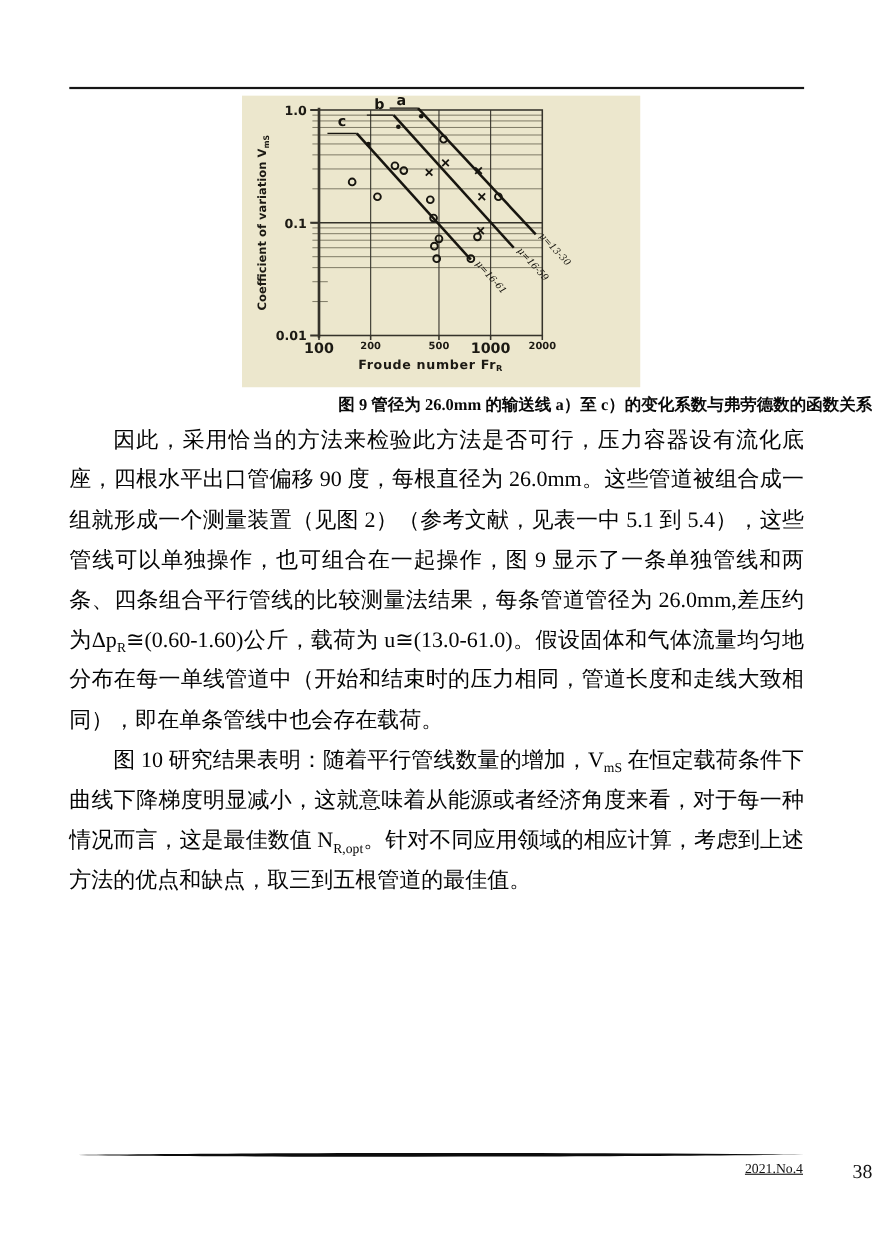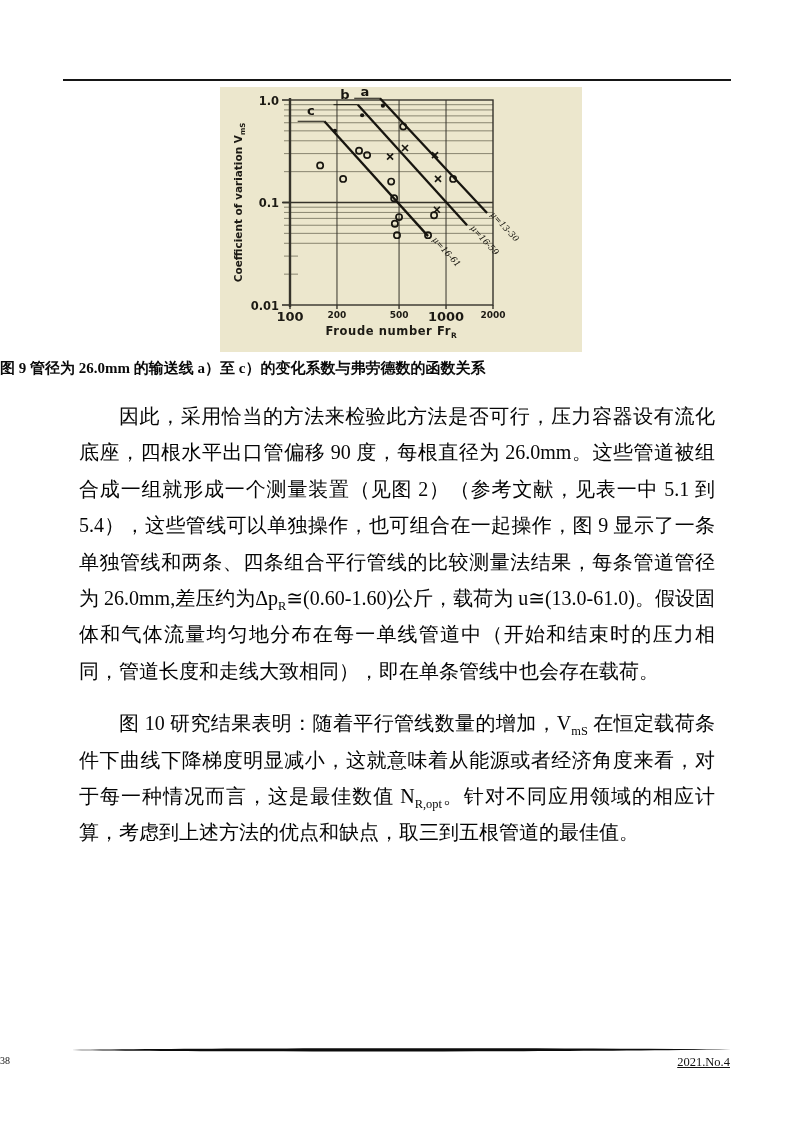--- a/index.html
+++ b/index.html
@@ -17,32 +17,32 @@
     background:#161616;
   }
   .figure {
     position:absolute; left:220px; top:87px; width:362px; height:265px;
     background:#ece7cd;
     box-shadow: inset 7px 0 0 #b3b5a6, inset -3px 0 0 #d9d5bb, inset 0 -3px 0 #8a8773;
   }
   .figure svg { display:block; width:362px; height:265px; }
   .figure-caption {
     position:absolute; top:359px; left:0; width:100%;
-    text-align:left; font-size:15px; font-weight:bold; color:#0a0a0a;
+    text-align:right; font-size:15px; font-weight:bold; color:#0a0a0a;
   }
   .body-text {
     position:absolute; left:63px; top:382px; width:668px;
     font-size:20px; line-height:36.4px; text-align:justify; color:#050505;
   }
-  .body-text p { text-indent:2em; margin:16px; }
+  .body-text p { text-indent:2em; margin:0; }
   .body-text sub { font-size:0.62em; line-height:0; }
   .footer-rule { position:absolute; left:63px; top:1047px; width:668px; height:6px; }
   .page-number {
     position:absolute; top:1055px; left:0; width:100%;
-    text-align:left; font-size:10px; color:#111;
+    text-align:right; font-size:18px; color:#111;
   }
   .issue-label {
     position:absolute; top:1055px; right:63px;
     font-size:12.5px; color:#111;text-decoration:underline;
   }
 </style>
 </head>
 <body>
 
 <div class="page">

